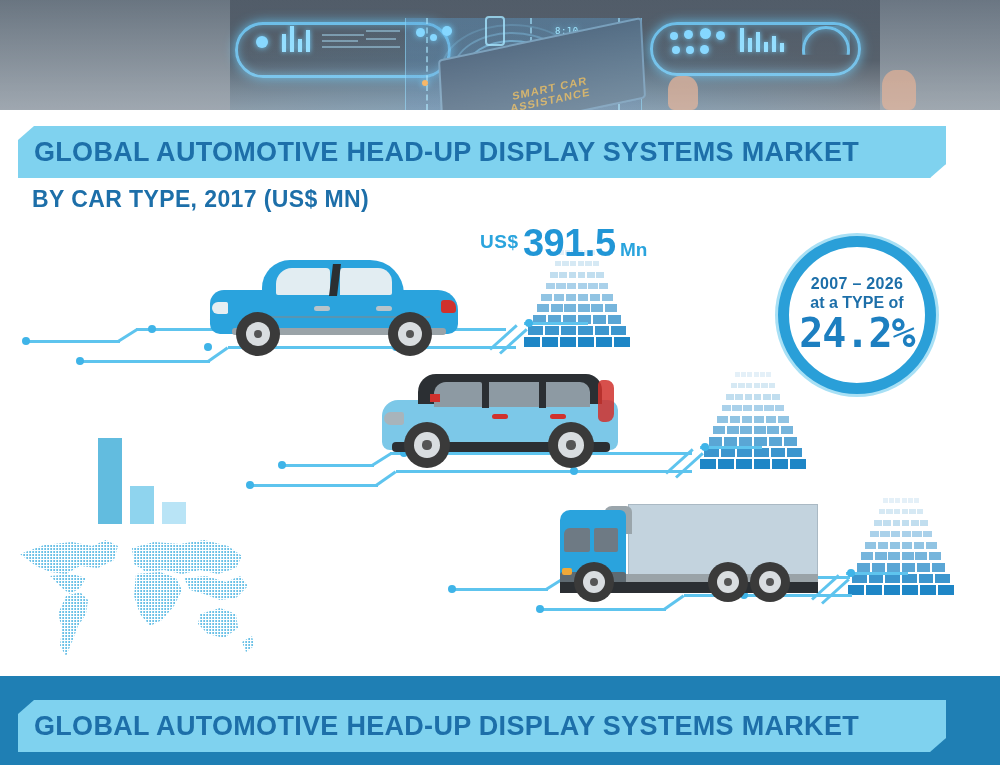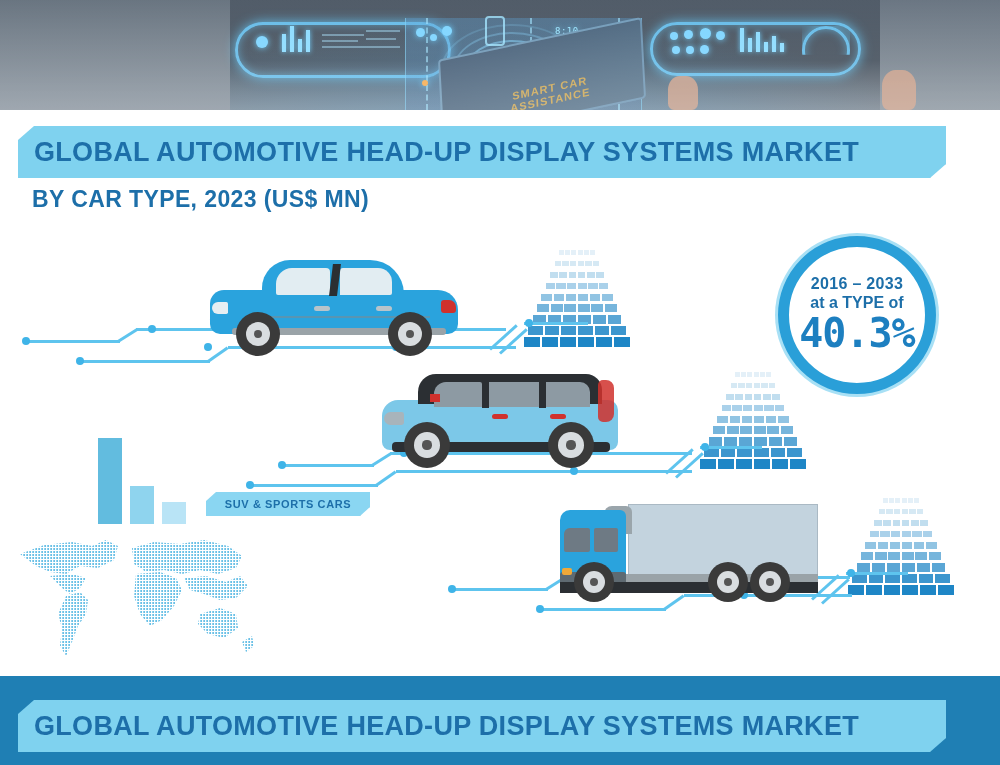--- a/index.html
+++ b/index.html
@@ -223,21 +223,21 @@
       <div>ASSISTANCE</div>
     </div>
     <div class="hand" style="left:668px;top:76px;width:30px;height:34px;"></div>
     <div class="hand" style="left:882px;top:70px;width:34px;height:40px;"></div>
     <div class="hero-veil"></div>
   </div>
 
   <div class="banner banner-title">
     <div class="banner-txt">GLOBAL AUTOMOTIVE HEAD-UP DISPLAY SYSTEMS MARKET</div>
   </div>
-  <div class="subtitle">BY CAR TYPE, 2023 (US$ MN)</div>
+  <div class="subtitle">BY CAR TYPE, 2017 (US$ MN)</div>
 
   <div class="bars">
     <div class="bar" style="left:2px;width:24px;height:86px;background:#62bcdf;"></div>
     <div class="bar" style="left:34px;width:24px;height:38px;background:#8fd4ee;"></div>
     <div class="bar" style="left:66px;width:24px;height:22px;background:#b9e4f6;"></div>
   </div>
 
   <div class="worldmap">
     <svg width="242" height="130" viewBox="0 0 242 130">
       <defs>
@@ -251,25 +251,30 @@
         <path d="M52,66 L66,62 L74,70 L72,84 L64,96 L58,112 L52,126 L46,116 L48,98 L44,84 Z"></path>
         <path d="M118,18 L140,12 L166,14 L190,10 L214,16 L228,26 L222,38 L204,44 L186,40 L168,44 L150,40 L132,42 L120,34 Z"></path>
         <path d="M122,44 L146,42 L162,48 L168,60 L160,76 L148,90 L136,96 L126,84 L120,66 Z"></path>
         <path d="M170,48 L192,46 L212,52 L226,46 L234,56 L222,68 L206,70 L190,64 L176,60 Z"></path>
         <path d="M186,84 L206,78 L222,84 L224,98 L210,108 L194,104 L184,94 Z"></path>
         <path d="M228,112 L238,106 L240,116 L232,122 Z"></path>
       </g>
     </svg>
   </div>
 
+  <div class="value">
+    <span class="u">US$</span>
+    <span class="n">391.5</span>
+    <span class="m">Mn</span>
+  </div>
 
   <div class="cagr">
-    <div class="l1">2016 – 2033</div>
+    <div class="l1">2007 – 2026</div>
     <div class="l2">at a TYPE of</div>
-    <div class="l3">40.3%</div>
+    <div class="l3">24.2%</div>
   </div>
 
   <div class="grid" style="left:524px;top:250px;width:106px;height:98px;">
       <div class="cell" style="left: 34.98px; top: 0px; width: 5.17333px; height: 4.9px; background: rgb(30, 134, 198); opacity: 0.12;"></div>
       <div class="cell" style="left: 41.1533px; top: 0px; width: 5.17333px; height: 4.9px; background: rgb(30, 134, 198); opacity: 0.12;"></div>
       <div class="cell" style="left: 47.3267px; top: 0px; width: 5.17333px; height: 4.9px; background: rgb(30, 134, 198); opacity: 0.12;"></div>
       <div class="cell" style="left: 53.5px; top: 0px; width: 5.17333px; height: 4.9px; background: rgb(30, 134, 198); opacity: 0.12;"></div>
       <div class="cell" style="left: 59.6733px; top: 0px; width: 5.17333px; height: 4.9px; background: rgb(30, 134, 198); opacity: 0.12;"></div>
       <div class="cell" style="left: 65.8467px; top: 0px; width: 5.17333px; height: 4.9px; background: rgb(30, 134, 198); opacity: 0.12;"></div>
       <div class="cell" style="left: 30.6075px; top: 10.8889px; width: 6.50583px; height: 5.5125px; background: rgb(30, 134, 198); opacity: 0.185;"></div>
@@ -535,22 +540,19 @@
     <div class="tr-wind"></div>
     <div class="tr-wind2"></div>
     <div class="tr-bumper"></div>
     <div class="tr-light"></div>
     <div class="tr-chassis"></div>
     <div class="wheel" style="left:14px;top:60px;width:40px;height:40px;"></div>
     <div class="wheel" style="left:148px;top:60px;width:40px;height:40px;"></div>
     <div class="wheel" style="left:190px;top:60px;width:40px;height:40px;"></div>
   </div>
 
-  <div class="chip chip-suv">
-    <span>SUV &amp; SPORTS CARS</span>
-  </div>
 
   <div class="footer-band"></div>
   <div class="banner banner-footer">
     <div class="banner-txt">GLOBAL AUTOMOTIVE HEAD-UP DISPLAY SYSTEMS MARKET</div>
   </div>
 
 </div>
 
 </body></html>

